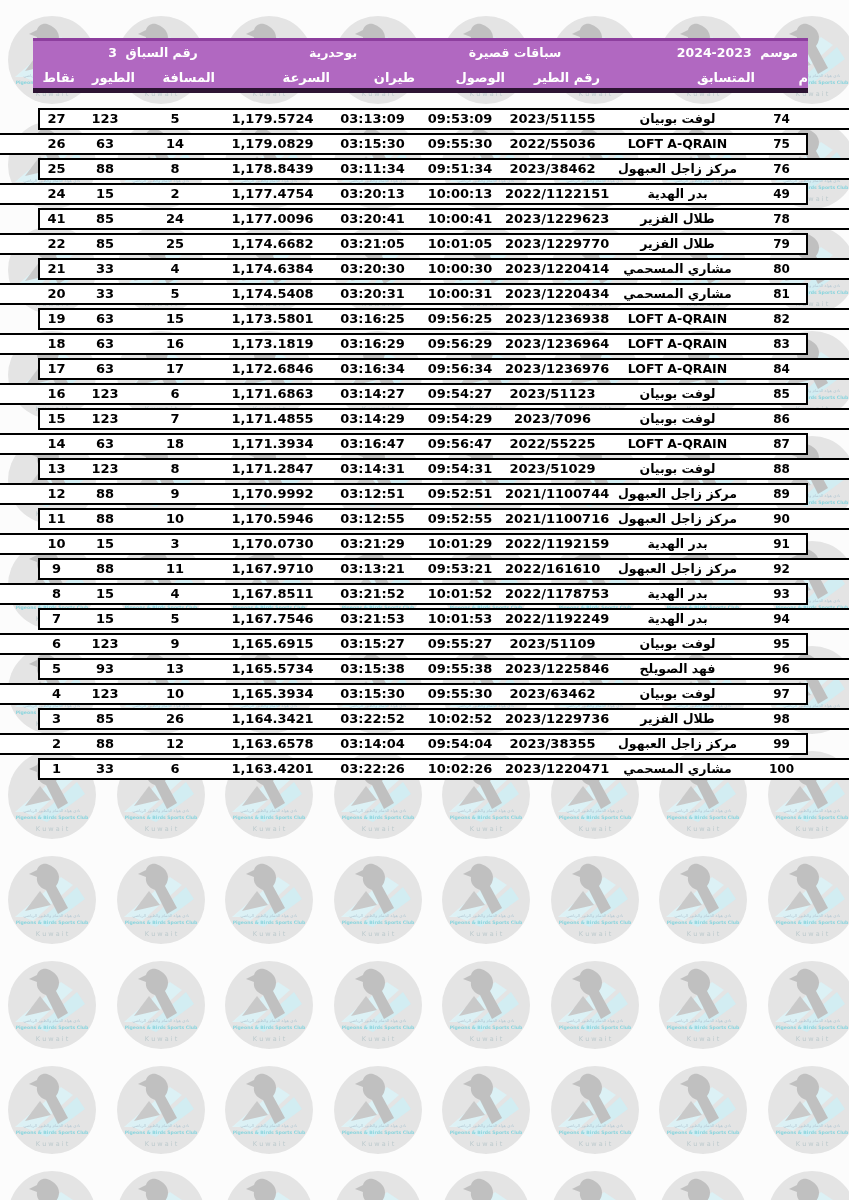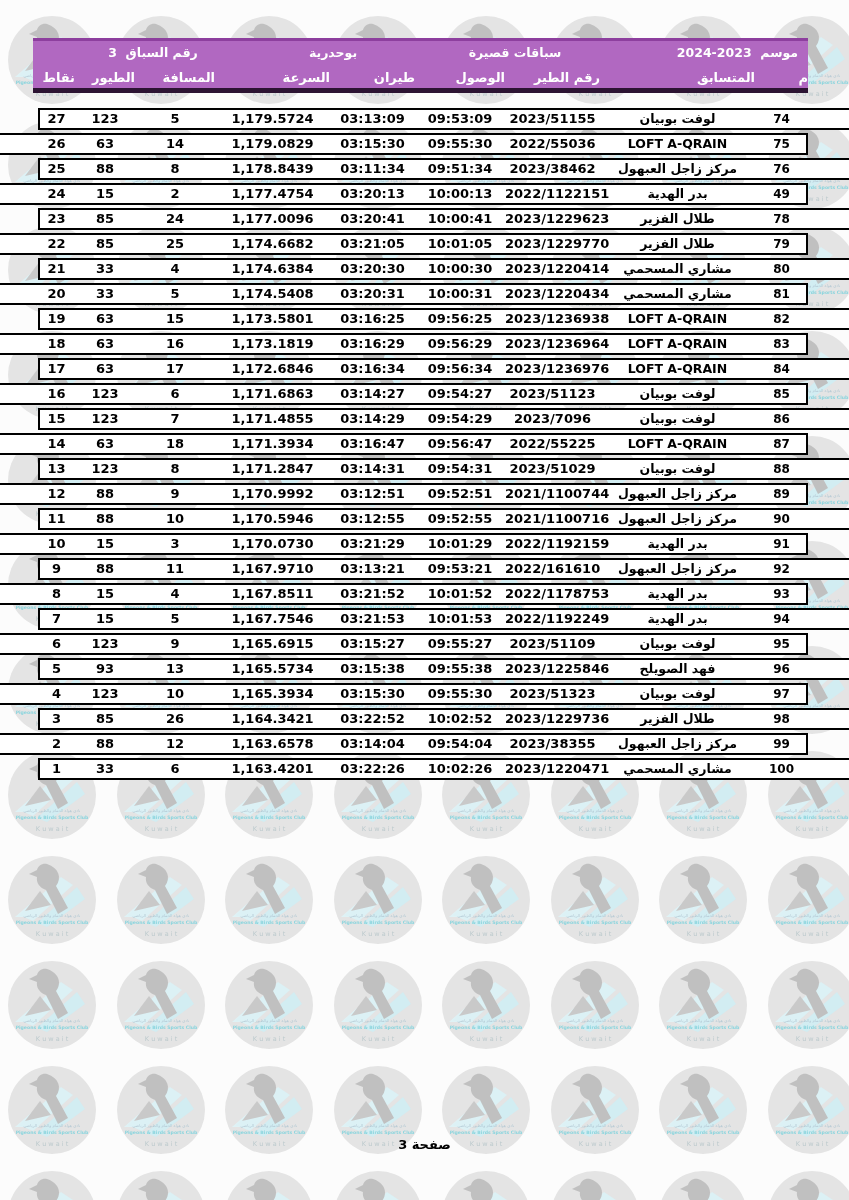--- a/index.html
+++ b/index.html
@@ -1367,21 +1367,21 @@
           <div class="c speed">1,177.4754</div>
           <div class="c flight">03:20:13</div>
           <div class="c arr">10:00:13</div>
           <div class="c bird">2022/1122151</div>
           <div class="c name">بدر الهدية</div>
           <div class="c rank">49</div>
         </div>
       </div>
       <div class="row a">
         <div class="grid g9">
-          <div class="c pts">23</div>
+          <div class="c pts">41</div>
           <div class="c birds">85</div>
           <div class="c dist">24</div>
           <div class="c speed">1,177.0096</div>
           <div class="c flight">03:20:41</div>
           <div class="c arr">10:00:41</div>
           <div class="c bird">2023/1229623</div>
           <div class="c name">طلال الفزير</div>
           <div class="c rank">78</div>
         </div>
       </div>
@@ -1620,21 +1620,21 @@
         </div>
       </div>
       <div class="row b">
         <div class="grid g9">
           <div class="c pts">4</div>
           <div class="c birds">123</div>
           <div class="c dist">10</div>
           <div class="c speed">1,165.3934</div>
           <div class="c flight">03:15:30</div>
           <div class="c arr">09:55:30</div>
-          <div class="c bird">2023/51323</div>
+          <div class="c bird">2023/63462</div>
           <div class="c name">لوفت بوبيان</div>
           <div class="c rank">97</div>
         </div>
       </div>
       <div class="row a">
         <div class="grid g9">
           <div class="c pts">3</div>
           <div class="c birds">85</div>
           <div class="c dist">26</div>
           <div class="c speed">1,164.3421</div>
@@ -1666,15 +1666,14 @@
           <div class="c speed">1,163.4201</div>
           <div class="c flight">03:22:26</div>
           <div class="c arr">10:02:26</div>
           <div class="c bird">2023/1220471</div>
           <div class="c name">مشاري المسحمي</div>
           <div class="c rank">100</div>
         </div>
       </div>
   </div>
 
-  <div class="footer">صفحة 3</div>
 
 </div>
 
 </body></html>

